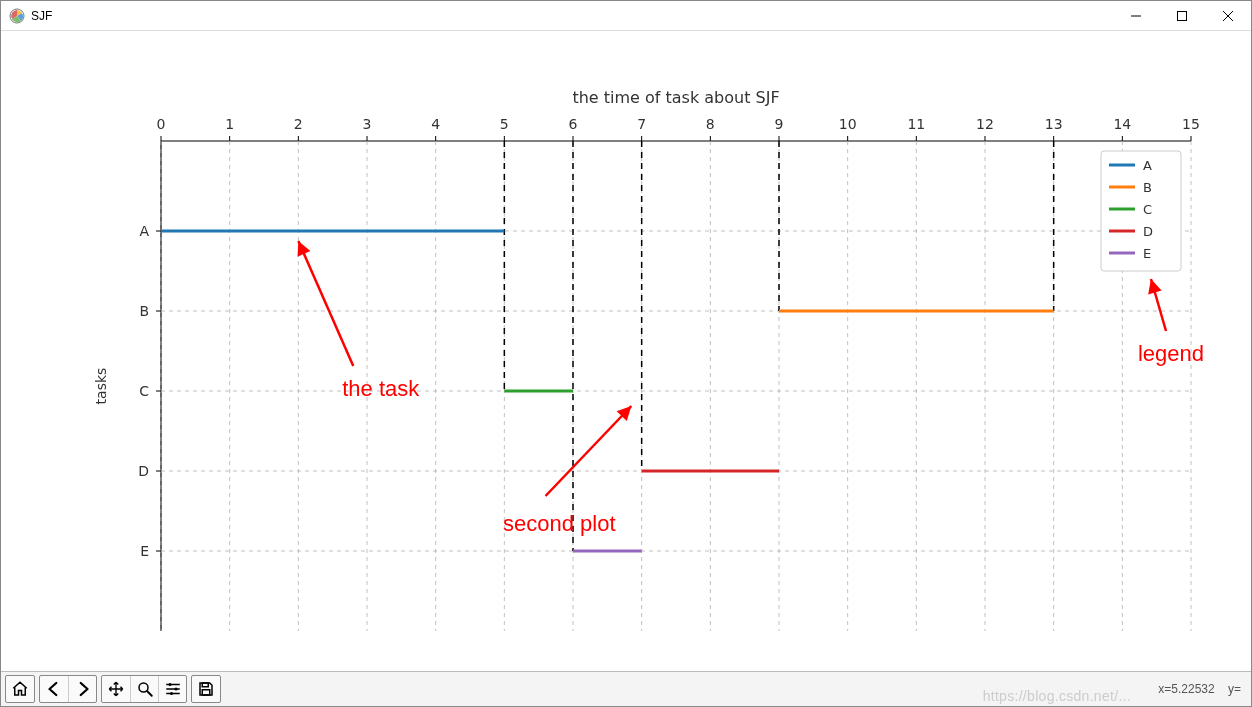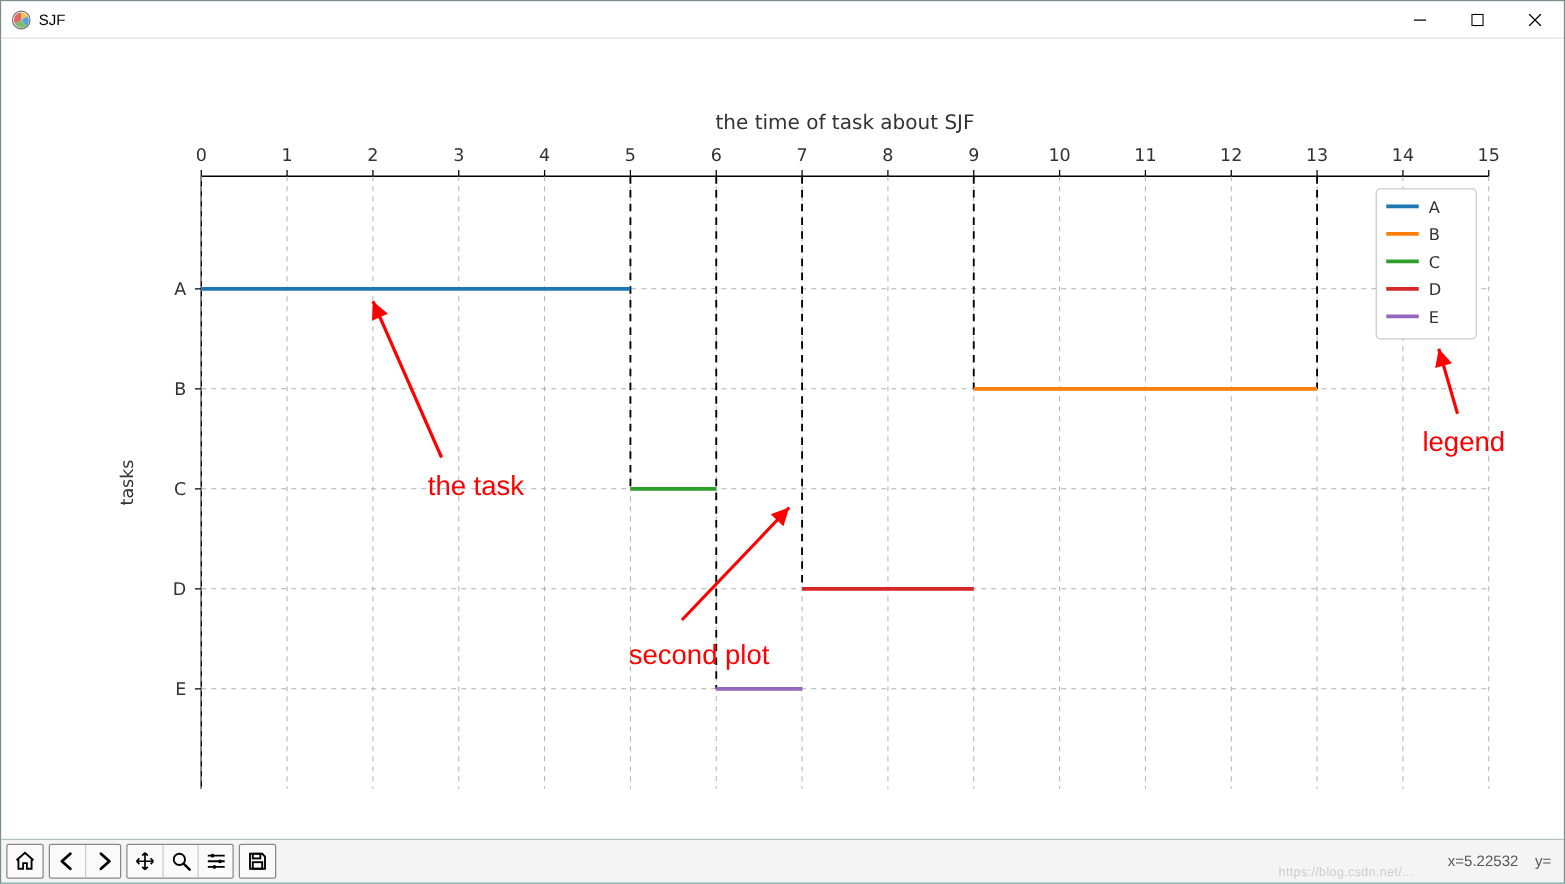--- a/index.html
+++ b/index.html
@@ -9,21 +9,21 @@
     background: #fff;
     overflow: hidden;
     user-select: none;
   }
   .window {
     width: 1252px; height: 707px;
     display: flex; flex-direction: column;
     border: 1px solid #888;
     box-sizing: border-box;
     position: relative;
-    background: #5eead4;
+    background: #0f766e;
   }
   
   .titlebar {
     height: 30px;
     display: flex; align-items: center;
     background: #fff;
     border-bottom: 1px solid #ddd;
     box-sizing: border-box;
   }
   .titlebar .app-icon {
@@ -85,21 +85,21 @@
     margin-left: auto;
     font-size: 12px;
     color: #555;
     padding-right: 6px;
     white-space: pre;
   }
   .watermark-url {
     position:absolute;
     bottom:2px;
     right:120px;
-    font-size:10px;
+    font-size:14px;
     color:#ccc;
     font-family: Arial, sans-serif;
     letter-spacing:0.3px;
   }
 
   
   .axis-font { font-family: "DejaVu Sans", Arial, sans-serif; font-size: 14px; fill:#333; }
   .title-font { font-family: "DejaVu Sans", Arial, sans-serif; font-size: 16px; fill:#333; }
   .legend-font { font-family: "DejaVu Sans", Arial, sans-serif; font-size: 13px; fill:#333; }
   .ann-font { font-family: "Microsoft YaHei", Arial, sans-serif; font-size: 22px; fill:#ff0000; }

